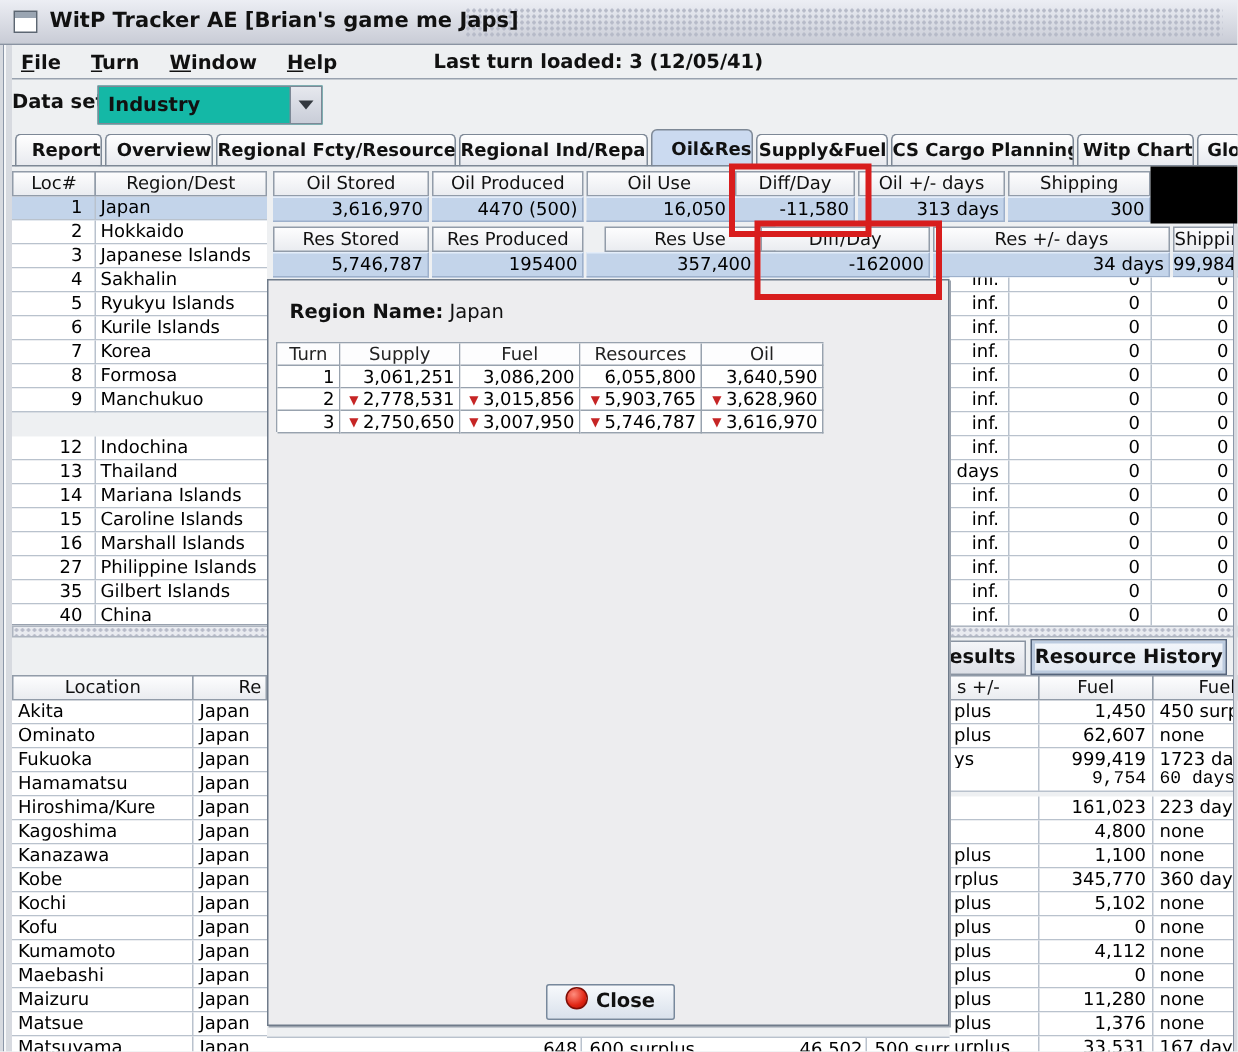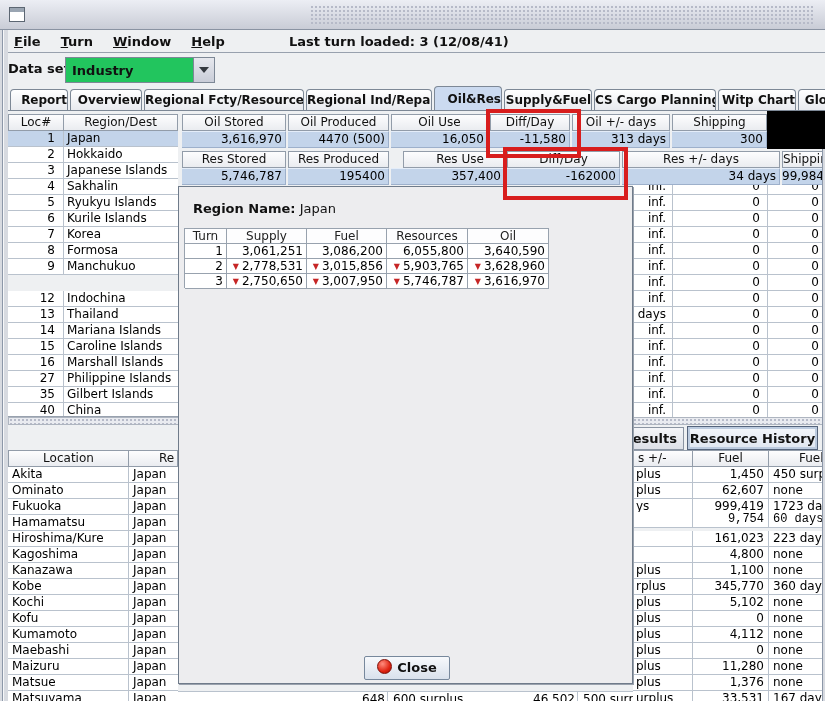--- a/index.html
+++ b/index.html
@@ -12,21 +12,21 @@
   #titlebar .dots{left:310px;top:5px;width:505px;height:20px;
       background-image:radial-gradient(circle,#b6bac8 1px,transparent 1.4px);background-size:4px 4px;}
   #win-icon{left:9px;top:7px;width:16px;height:15px;background:#fff;border:1px solid #5c6672;}
   #win-icon::before{content:"";position:absolute;left:0;top:0;right:0;height:4px;background:#9aa5b2;}
   #title-text{left:33px;top:6px;font-size:14px;font-weight:bold;color:#111;}
   #menubar{left:0;top:31px;width:825px;height:22px;background:#eef0f2;border-bottom:1px solid #98a1ae;}
   .menu-item{display:inline-block;font-size:13px;font-weight:bold;color:#111;padding:2px 6px;margin-left:8px;}
   #lastturn{left:289px;top:34px;font-size:13px;font-weight:bold;color:#111;}
   
   #dataset-label{left:8px;top:61px;font-size:13px;font-weight:bold;color:#111;}
-  #combo{left:65px;top:57px;width:150px;height:26px;border:1px solid #7d8896;background:#22c55e;}
+  #combo{left:65px;top:57px;width:150px;height:26px;border:1px solid #7d8896;background:#14b8a6;}
   #combo-value{left:6px;top:5px;font-size:13px;font-weight:bold;color:#111;}
   #combo-btn{right:0;top:0;width:21px;height:24px;background:linear-gradient(#e6e8ee,#c9cdd8);
              border-left:1px solid #7d8896;}
   #combo-btn .arr{left:5px;top:9px;width:0;height:0;border-left:5px solid transparent;
              border-right:5px solid transparent;border-top:6px solid #33383f;}
   
   .tab{position:absolute;box-sizing:border-box;top:89px;height:22px;background:linear-gradient(#ffffff,#e7e9ee);
        border:1px solid #7d8896;border-bottom:none;border-radius:4px 4px 0 0;text-align:right;
        font-size:12px;font-weight:bold;color:#111;line-height:21px;overflow:hidden;white-space:nowrap;}
   .tab.sel{top:86px;height:25px;background:#cbdaf0;line-height:25px;}
@@ -79,23 +79,24 @@
      font-size:13px;font-weight:bold;color:#111;}
   #close-icon{display:inline-block;width:13px;height:13px;border-radius:50%;margin:0 5px -2px 0;
      background:radial-gradient(circle at 35% 30%,#ff8d7e,#e02513 60%,#a31106);border:1px solid #7e0d05;}
 </style>
 </head>
 <body>
 
 <div class="abs" id="titlebar">
   <div class="abs dots"></div>
   <div class="abs" id="win-icon"></div>
+  <div class="abs" id="title-text">WitP Tracker AE [Brian's game me Japs]</div>
 </div>
 <div class="abs" id="menubar"><span class="menu-item"><u>F</u>ile</span><span class="menu-item"><u>T</u>urn</span><span class="menu-item"><u>W</u>indow</span><span class="menu-item"><u>H</u>elp</span></div>
-<div class="abs" id="lastturn">Last turn loaded: 3 (12/08/41)</div>
+<div class="abs" id="lastturn">Last turn loaded: 3 (12/05/41)</div>
 
 <div class="abs" id="dataset-label">Data set:</div>
 <div class="abs" id="combo">
   <div class="abs" id="combo-value">Industry</div>
   <div class="abs" id="combo-btn">
     <div class="abs arr"></div>
   </div>
 </div>
 
 <div id="tabs-holder">

